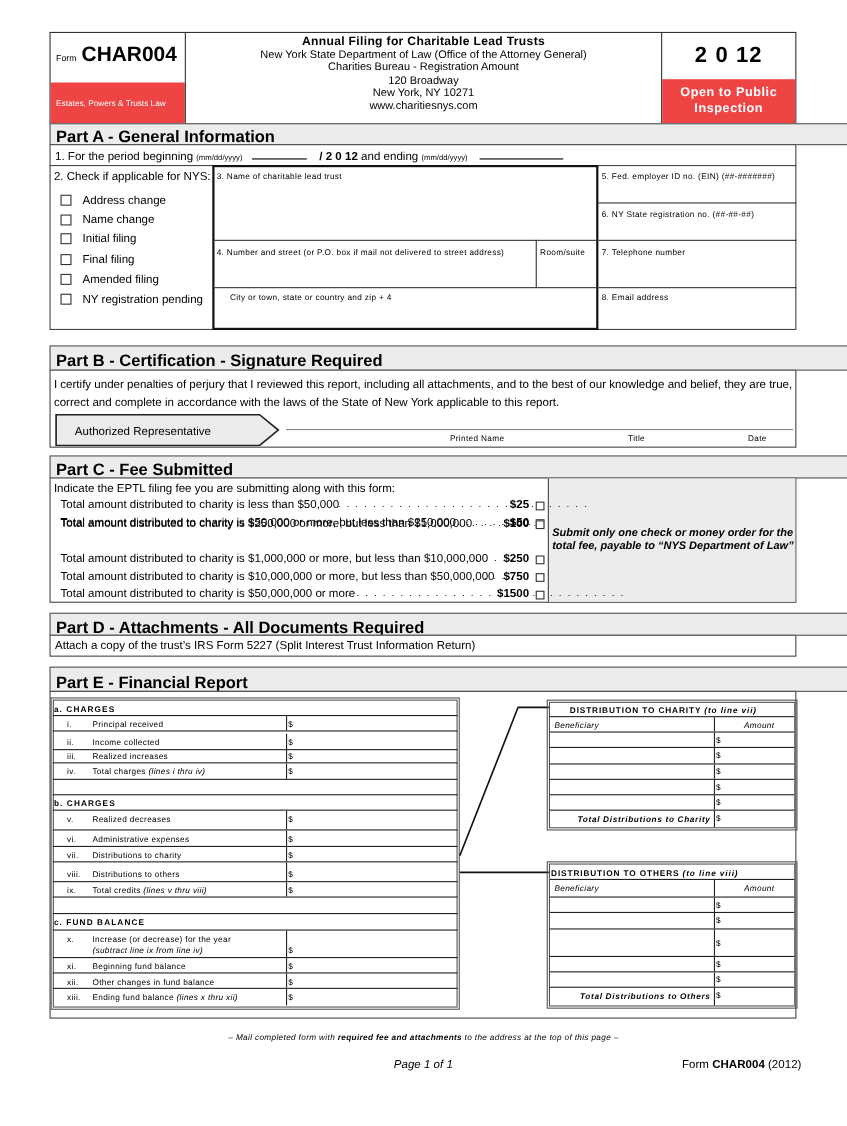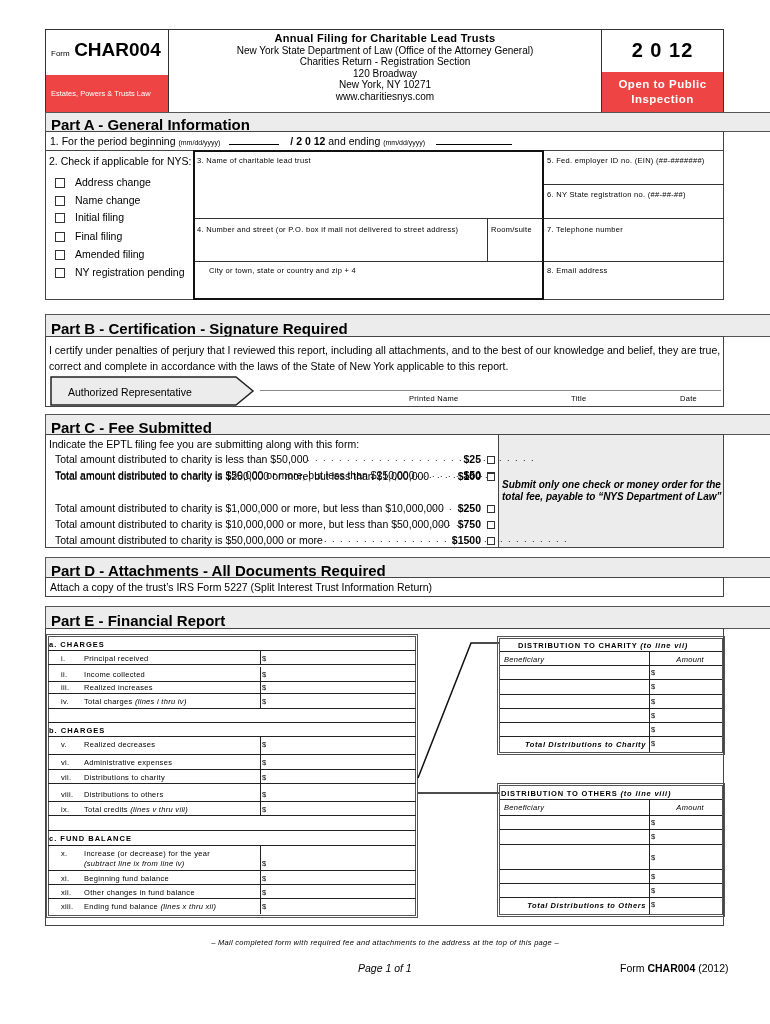--- a/index.html
+++ b/index.html
@@ -34,21 +34,21 @@
   <span style="font-size:8px;">Form</span>
   <span style="font-size:19px; font-weight:bold;">CHAR004</span>
 </div>
 <div class="abs black" style="left:46px; top:75px; width:122px; height:37px; font-size:7.5px; padding:14px 0 0 5px;">
   <span>Estates, Powers &amp; Trusts Law</span>
 </div>
 <div class="abs" style="left:168px; top:30px; width:1px; height:82px; background:#333;"></div>
 <div class="abs" style="left:169px; top:33px; width:432px; text-align:center; font-size:10px; line-height:11.5px;">
   <div style="font-weight:bold; font-size:11px; letter-spacing:0.3px;">Annual Filing for Charitable Lead Trusts</div>
   <div>New York State Department of Law (Office of the Attorney General)</div>
-  <div>Charities Return - Registration Section</div>
+  <div>Charities Bureau - Registration Amount</div>
   <div>120 Broadway</div>
   <div>New York, NY 10271</div>
   <div>www.charitiesnys.com</div>
 </div>
 <div class="abs" style="left:601px; top:30px; width:1px; height:82px; background:#333;"></div>
 <div class="abs" style="left:602px; top:30px; width:121px; height:42px; text-align:center; padding-top:9px;">
   <span style="font-size:20px; font-weight:bold; letter-spacing:1px;">2 0 12</span>
 </div>
 <div class="abs black" style="left:602px; top:72px; width:121px; height:40px; text-align:center; font-size:11.5px; font-weight:bold; line-height:15px; padding-top:5px; letter-spacing:0.5px;">
   <div>Open to Public</div>
@@ -312,18 +312,18 @@
   </div>
 <div class="dist-row" style="top:884px; height:14px;">
     <span class="amt"><span>$</span></span>
   </div>
 <div class="dist-row" style="top:898px; height:16px; border-bottom:none;">
   <span style="position:absolute; right:76px; top:3px; font-weight:bold; font-style:italic; letter-spacing:0.6px;">Total Distributions to Others</span>
   <span class="amt"><span>$</span></span>
 </div>
 
 <div class="abs" style="left:0; top:938px; width:770px; text-align:center; font-size:7.5px; font-style:italic; letter-spacing:0.3px;">
-  <span>– Mail completed form with </span><span style="font-weight:normal;">required fee and attachments</span><span> to the address at the top of this page –</span>
+  <span>– Mail completed form with </span><span style="font-weight:bold;">required fee and attachments</span><span> to the address at the top of this page –</span>
 </div>
 <div class="abs" style="left:358px; top:962px; font-size:10.5px; font-style:italic;">Page 1 of 1</div>
 <div class="abs" style="left:620px; top:962px; font-size:10.5px; white-space:nowrap;">
   <span>Form </span><span style="font-weight:bold;">CHAR004</span><span> (2012)</span>
 </div>
 
 </body></html>

